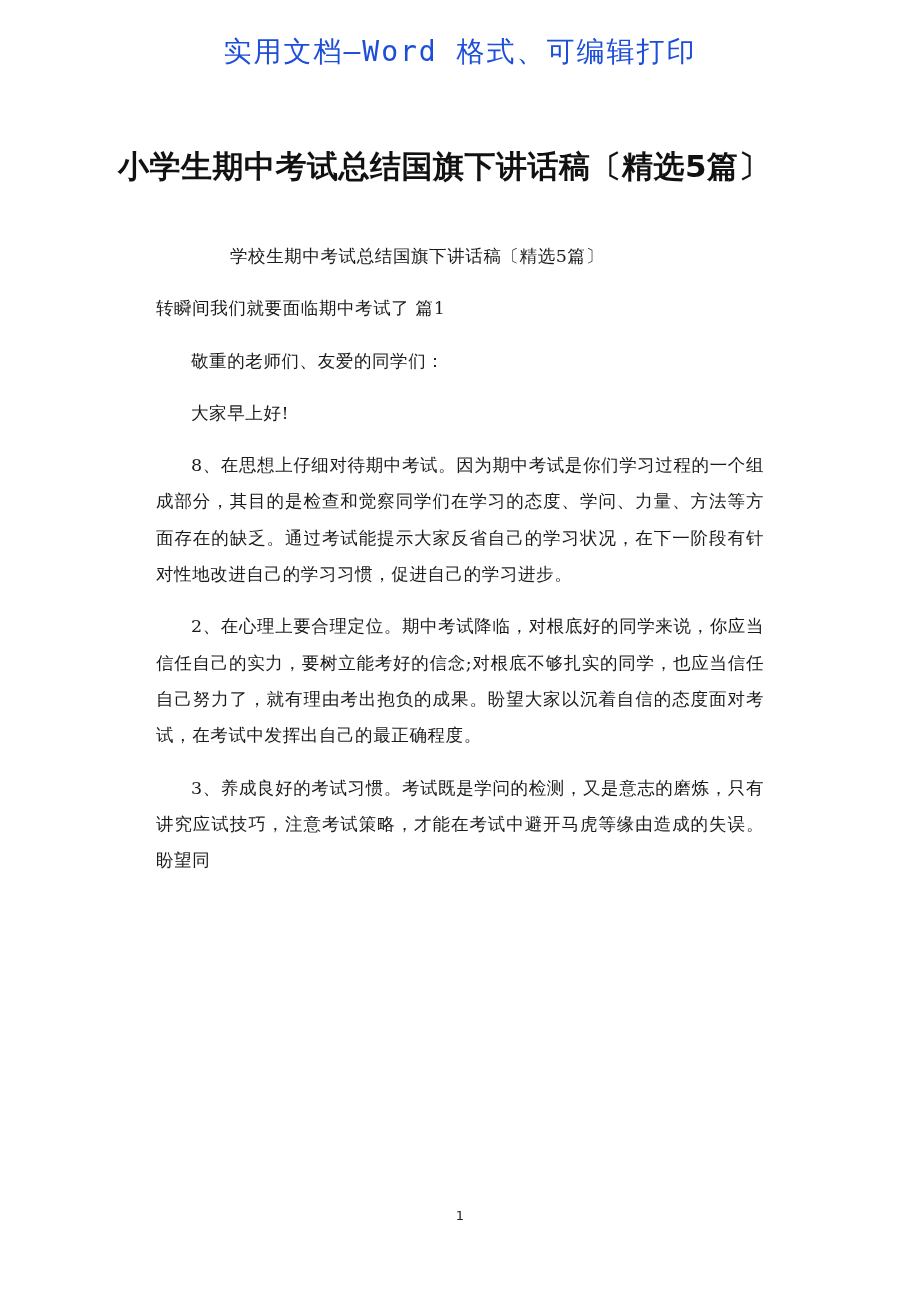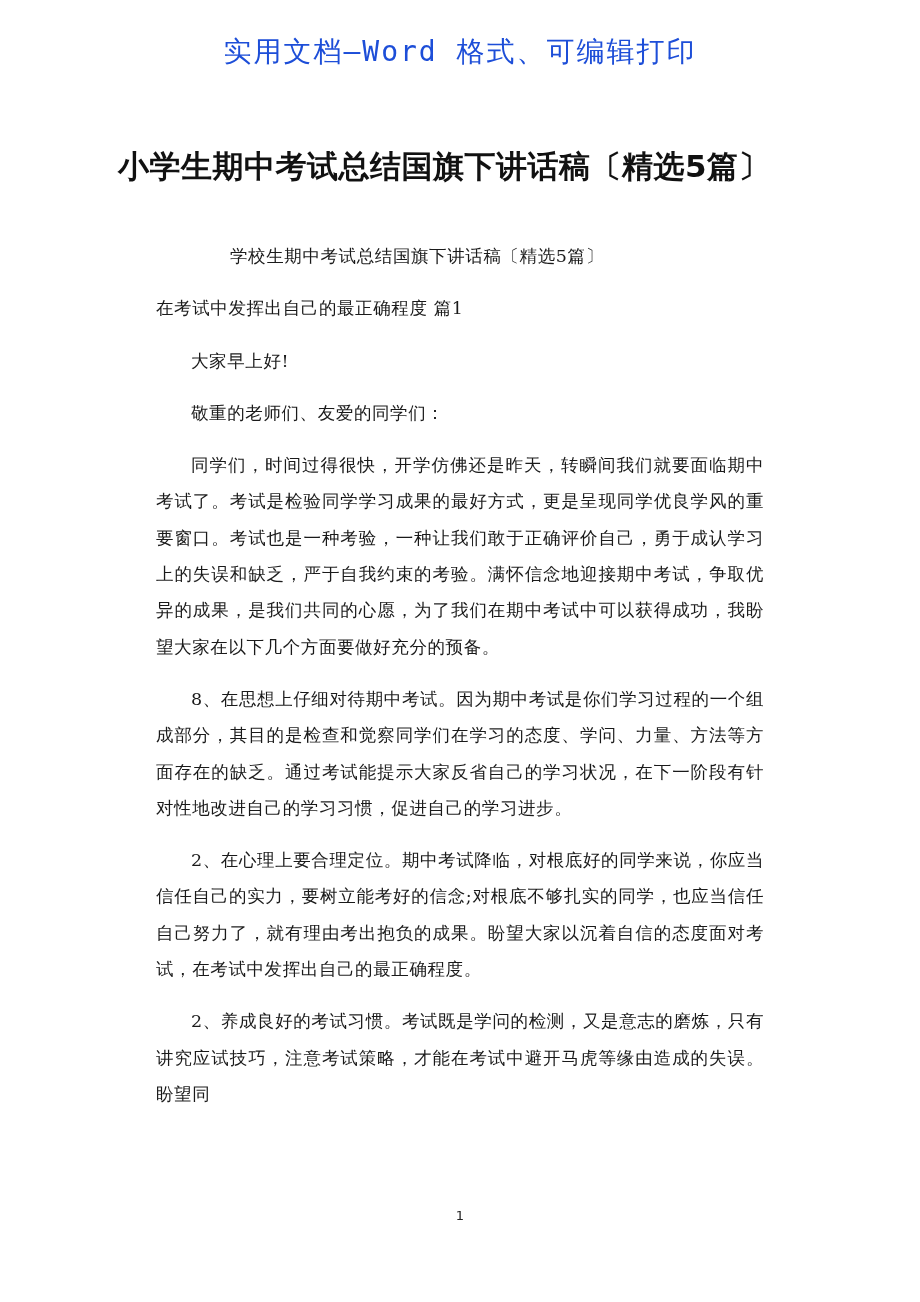--- a/index.html
+++ b/index.html
@@ -22,22 +22,21 @@
 </style>
 </head>
 <body>
 
 <div class="header-banner">实用文档—Word 格式、可编辑打印</div>
 
 <h1 class="doc-title" style="margin:0;">小学生期中考试总结国旗下讲话稿〔精选5篇〕</h1>
 
 <div class="content">
   <p class="subtitle">学校生期中考试总结国旗下讲话稿〔精选5篇〕</p>
-  <p class="section-head">在考试中发挥出自己的最正确程度 篇1</p>
+  <p class="section-head">转瞬间我们就要面临期中考试了 篇1</p>
+  <p class="indent">敬重的老师们、友爱的同学们：</p>
   <p class="indent">大家早上好!</p>
-  <p class="indent">敬重的老师们、友爱的同学们：</p>
-  <p class="indent">同学们，时间过得很快，开学仿佛还是昨天，转瞬间我们就要面临期中考试了。考试是检验同学学习成果的最好方式，更是呈现同学优良学风的重要窗口。考试也是一种考验，一种让我们敢于正确评价自己，勇于成认学习上的失误和缺乏，严于自我约束的考验。满怀信念地迎接期中考试，争取优异的成果，是我们共同的心愿，为了我们在期中考试中可以获得成功，我盼望大家在以下几个方面要做好充分的预备。</p>
   <p class="indent">8、在思想上仔细对待期中考试。因为期中考试是你们学习过程的一个组成部分，其目的是检查和觉察同学们在学习的态度、学问、力量、方法等方面存在的缺乏。通过考试能提示大家反省自己的学习状况，在下一阶段有针对性地改进自己的学习习惯，促进自己的学习进步。</p>
   <p class="indent">2、在心理上要合理定位。期中考试降临，对根底好的同学来说，你应当信任自己的实力，要树立能考好的信念;对根底不够扎实的同学，也应当信任自己努力了，就有理由考出抱负的成果。盼望大家以沉着自信的态度面对考试，在考试中发挥出自己的最正确程度。</p>
-  <p class="indent">2、养成良好的考试习惯。考试既是学问的检测，又是意志的磨炼，只有讲究应试技巧，注意考试策略，才能在考试中避开马虎等缘由造成的失误。盼望同</p>
+  <p class="indent">3、养成良好的考试习惯。考试既是学问的检测，又是意志的磨炼，只有讲究应试技巧，注意考试策略，才能在考试中避开马虎等缘由造成的失误。盼望同</p>
 </div>
 
 <div class="page-number">1</div>
 
 </body></html>

